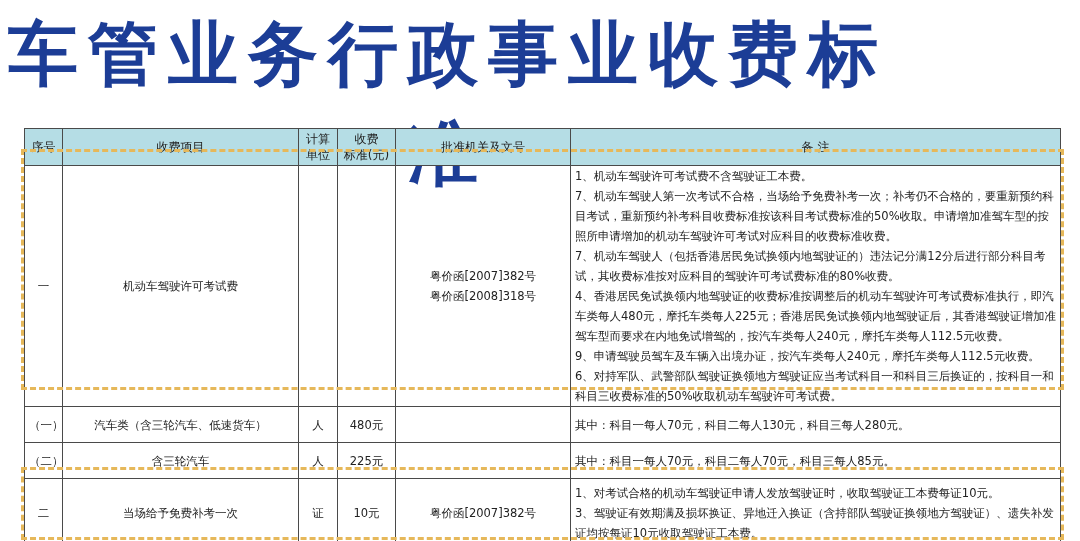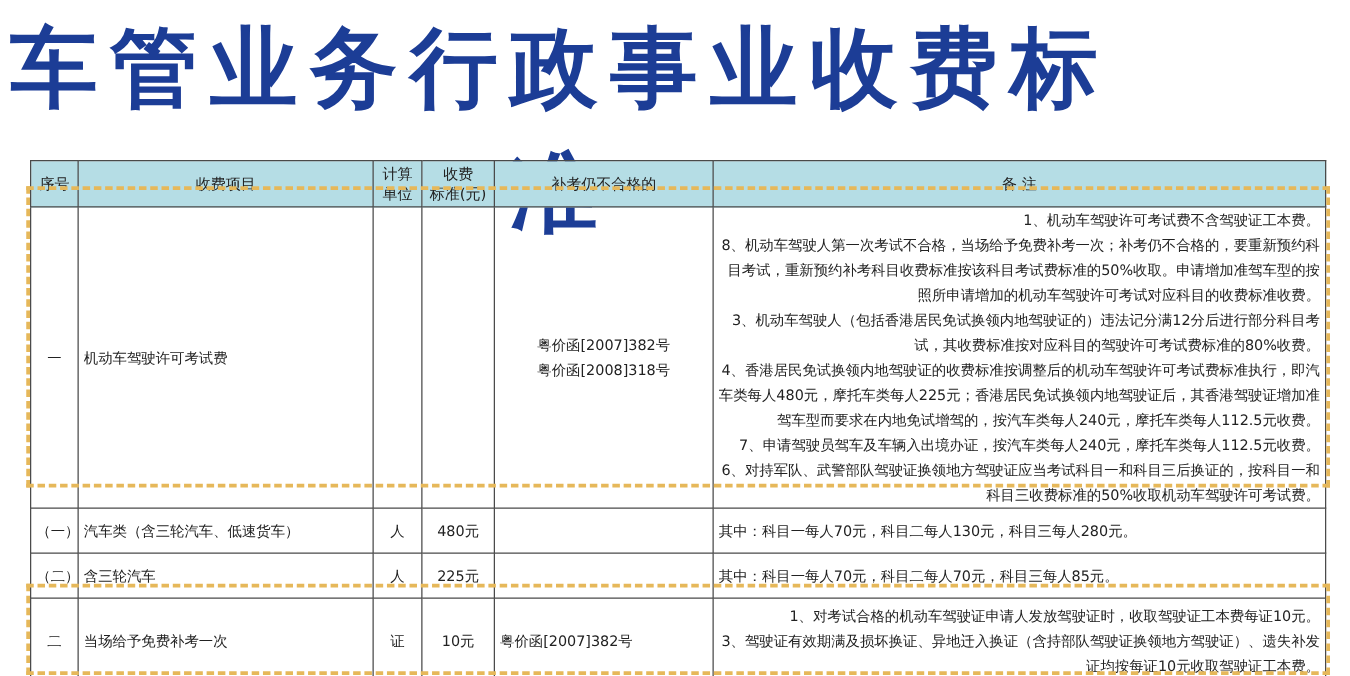--- a/index.html
+++ b/index.html
@@ -14,23 +14,23 @@
     position: absolute; left: 24px; top: 128px;
     border-collapse: collapse; table-layout: fixed;
     width: 1036px; font-size: 11.5px;
   }
   table.fees td, table.fees th {
     border: 1.5px solid #4a4a4a; padding: 0 4px; vertical-align: middle;
     line-height: 20px;
   }
   table.fees th { background: #b5dde5; font-weight: normal; text-align: center; height: 36px; line-height: 16px; font-size: 12px; }
   td.c { text-align: center; }
-  td.l { text-align: left; }
+  td.l { text-align: center; }
   td.note { text-align: left; line-height: 19.5px; padding: 2px 3px; }
-  .note-line { display: block; text-align: right; }
+  .note-line { display: block; }
   tr.r1 td { height: 236px; }
   tr.r2 td, tr.r3 td { height: 35px; }
   tr.r4 td { height: 68px; }
   .dash {
     position: absolute; border: 3px dashed #e6b85a; pointer-events: none; box-sizing: border-box;
   }
 </style>
 </head>
 <body>
 
@@ -50,40 +50,40 @@
       <th>序号</th>
       <th>收费项目</th>
       <th>
         <span>计算</span><br>
         <span>单位</span>
       </th>
       <th>
         <span>收费</span><br>
         <span>标准(元)</span>
       </th>
-      <th>补考仍不合格的</th>
+      <th>批准机关及文号</th>
       <th>备 注</th>
     </tr>
   </thead>
   <tbody>
     <tr class="r1">
       <td class="c">一</td>
       <td class="l">机动车驾驶许可考试费</td>
       <td class="c"></td>
       <td class="c"></td>
       <td class="c">
         <span>粤价函[2007]382号</span><br>
         <span>粤价函[2008]318号</span>
       </td>
       <td class="note">
         <span class="note-line">1、机动车驾驶许可考试费不含驾驶证工本费。</span>
-        <span class="note-line">8、机动车驾驶人第一次考试不合格，当场给予免费补考一次；补考仍不合格的，要重新预约科目考试，重新预约补考科目收费标准按该科目考试费标准的50%收取。申请增加准驾车型的按照所申请增加的机动车驾驶许可考试对应科目的收费标准收费。</span>
-        <span class="note-line">3、机动车驾驶人（包括香港居民免试换领内地驾驶证的）违法记分满12分后进行部分科目考试，其收费标准按对应科目的驾驶许可考试费标准的80%收费。</span>
+        <span class="note-line">7、机动车驾驶人第一次考试不合格，当场给予免费补考一次；补考仍不合格的，要重新预约科目考试，重新预约补考科目收费标准按该科目考试费标准的50%收取。申请增加准驾车型的按照所申请增加的机动车驾驶许可考试对应科目的收费标准收费。</span>
+        <span class="note-line">7、机动车驾驶人（包括香港居民免试换领内地驾驶证的）违法记分满12分后进行部分科目考试，其收费标准按对应科目的驾驶许可考试费标准的80%收费。</span>
         <span class="note-line">4、香港居民免试换领内地驾驶证的收费标准按调整后的机动车驾驶许可考试费标准执行，即汽车类每人480元，摩托车类每人225元；香港居民免试换领内地驾驶证后，其香港驾驶证增加准驾车型而要求在内地免试增驾的，按汽车类每人240元，摩托车类每人112.5元收费。</span>
-        <span class="note-line">7、申请驾驶员驾车及车辆入出境办证，按汽车类每人240元，摩托车类每人112.5元收费。</span>
+        <span class="note-line">9、申请驾驶员驾车及车辆入出境办证，按汽车类每人240元，摩托车类每人112.5元收费。</span>
         <span class="note-line">6、对持军队、武警部队驾驶证换领地方驾驶证应当考试科目一和科目三后换证的，按科目一和科目三收费标准的50%收取机动车驾驶许可考试费。</span>
       </td>
     </tr>
     <tr class="r2">
       <td class="c">（一）</td>
       <td class="l">汽车类（含三轮汽车、低速货车）</td>
       <td class="c">人</td>
       <td class="c">480元</td>
       <td class="c"></td>
       <td class="note">其中：科目一每人70元，科目二每人130元，科目三每人280元。</td>

